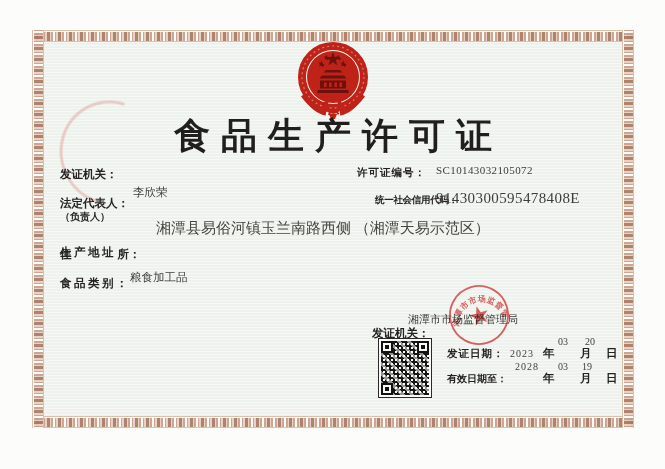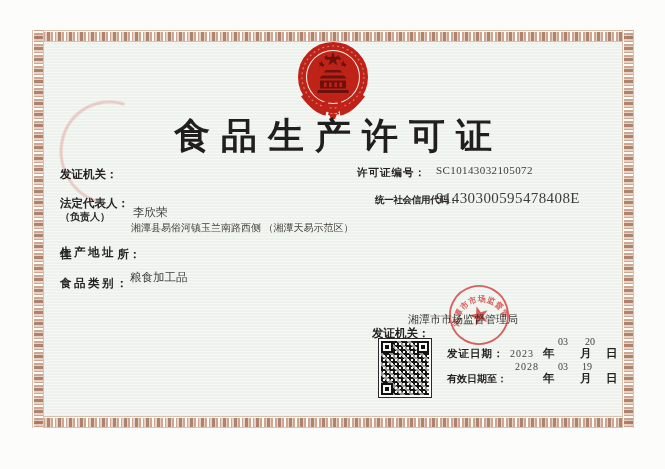--- a/index.html
+++ b/index.html
@@ -71,21 +71,21 @@
   }
 
   
   .lbl{
     position:absolute;font-weight:700;font-size:11.5px;color:#242322;
     white-space:pre;line-height:13px;
   }
   .val{
     position:absolute;font-size:11.5px;color:#3d3c39;white-space:pre;line-height:12px;
   }
-  .val-sm{font-size:10px;color:#45443f;}
+  .val-sm{font-size:15px;color:#45443f;margin-left:25px;}
   .val-xs{font-size:8.5px;width:210px;white-space:normal;line-height:10px;}
   .ls2{letter-spacing:2.5px;}
   .ls1{letter-spacing:1px;}
   .code{letter-spacing:.4px;}
 
   
   .qr{
     position:absolute;left:346px;top:308px;width:54px;height:60px;
     background:#fafaf8;border:1px solid #2a2a2a;box-sizing:border-box;padding:2px;
   }
@@ -150,21 +150,21 @@
       <path d="M77,53 Q64,70 54,71" fill="none" stroke="#bf2318" stroke-width="5"></path>
       <path d="M43,72 L51,72 L49,77 L45,77 Z" fill="#bf2318"></path>
     </svg>
 
     <h1 class="title">食品生产许可证</h1>
 
     <div class="lbl" style="left:28px;top:138px;">发证机关：</div>
 
     <div class="lbl" style="left:28px;top:167px;text-align:right;">法定代表人：</div>
     <div class="lbl" style="left:28px;top:180px;font-size:10px;">（负责人）</div>
-    <div class="val" style="left:101px;top:176px;">李欣荣</div>
+    <div class="val" style="left:101px;top:156px;">李欣荣</div>
 
     <div class="lbl" style="left:28px;top:182px;margin-top:36px;">住　　　　所：</div>
     <div class="val val-sm" style="left:99px;top:192px;">湘潭县易俗河镇玉兰南路西侧 （湘潭天易示范区）</div>
 
     <div class="lbl ls2" style="left:28px;top:216px;">生产地址：</div>
 
     <div class="lbl ls2" style="left:28px;top:247px;">食品类别：</div>
     <div class="val" style="left:98px;top:241px;">粮食加工品</div>
 
     <div class="lbl ls1" style="left:325px;top:136px;font-size:10.5px;">许可证编号：</div>

